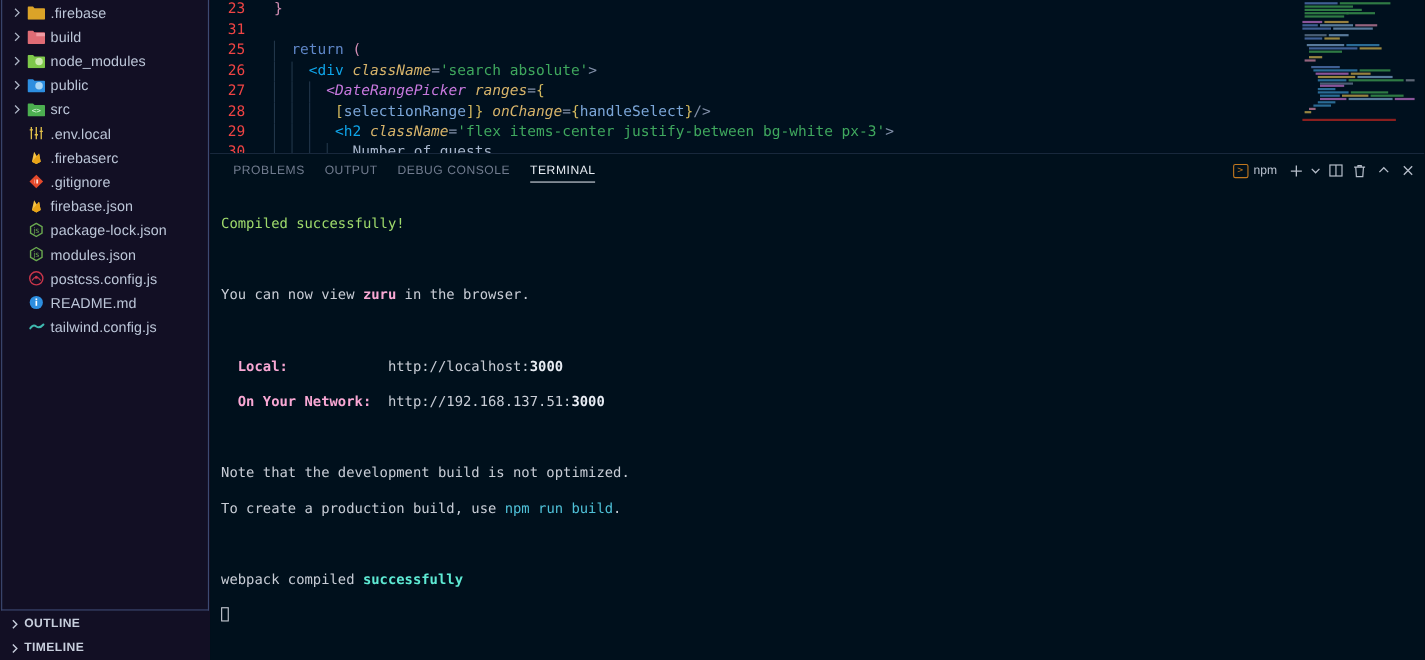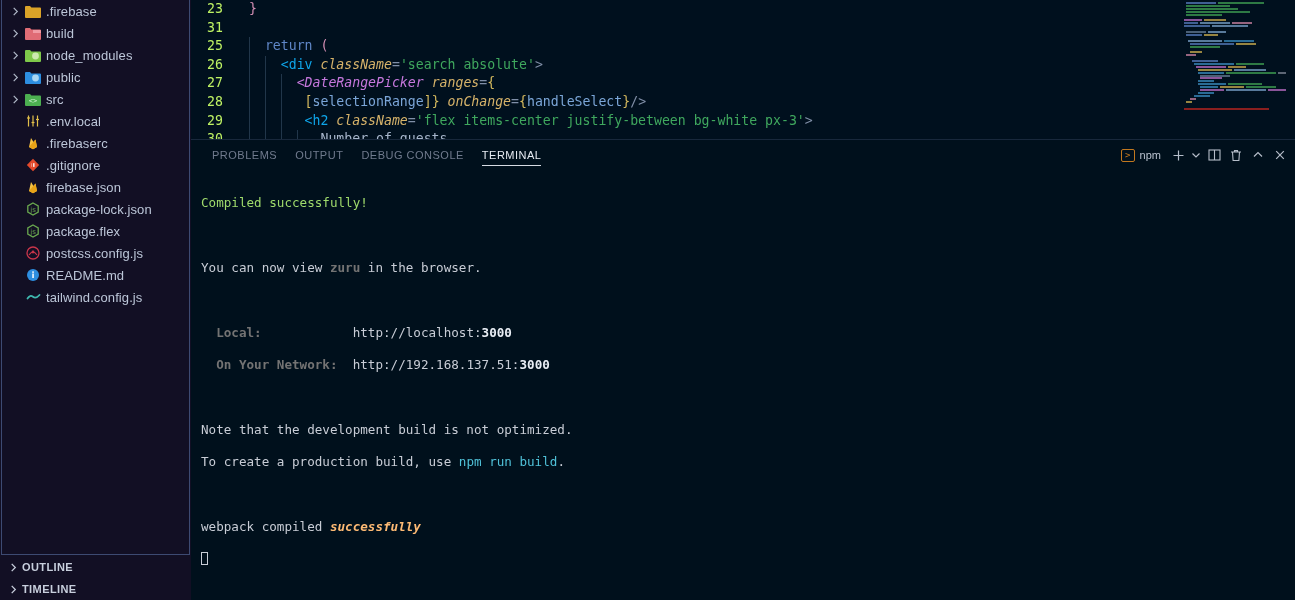--- a/index.html
+++ b/index.html
@@ -89,21 +89,21 @@
     font-family: "DejaVu Sans Mono", monospace;
     font-size: 13.2px;
     line-height: 18.6px;
     white-space: pre;
     position: relative;
   }
   .ln {
     width: 46px; flex: 0 0 46px;
     text-align: right;
     padding-right: 14px;
-    color: #bef264;
+    color: #ef4444;
     font-family: "DejaVu Sans Mono", monospace;
     font-size: 13.2px;
     user-select: none;
   }
   .ctext { flex: 1 1 auto; padding-left: 12px; }
 
   
   .t-plain { color: #a7b6cc; }
   .t-kw    { color: #5f87c8; }
   .t-tag   { color: #0ea5e9; }
@@ -183,22 +183,22 @@
     flex: 1 1 auto;
     padding: 8px 0 0 10px;
     font-family: "DejaVu Sans Mono", monospace;
     font-size: 12.6px;
     line-height: 16.2px;
     color: #c8cdd6;
     white-space: pre;
     overflow: hidden;
   }
   .tgreen { color: #9fdb6c; }
-  .tgreenb { color: #fdba74; font-weight: bold; font-style: italic; }
-  .tbold { color: #737373; font-weight: bold; }
+  .tgreenb { color: #5eead4; font-weight: bold; }
+  .tbold { color: #f9a8d4; font-weight: bold; }
   .tcyan { color: #4fc1d8; }
   .tnum { color: #e8edf4; font-weight: bold; }
   .cursor-blk {
     display: inline-block; width: 7px; height: 13px;
     border: 1px solid #c8cdd6; vertical-align: -2px;
   }
   .tline { height: 16.2px; }
 </style>
 </head>
 <body>
@@ -341,21 +341,21 @@
         <span class="lbl">package-lock.json</span>
       </div>
 
       <div class="row indent-file">
         <span class="ficon">
           <svg width="14" height="14" viewBox="0 0 14 14">
               <path d="M7 1 L12.2 4 L12.2 10 L7 13 L1.8 10 L1.8 4z" fill="none" stroke="#6aa84f" stroke-width="1.3"></path>
               <text x="7" y="10" font-size="7" fill="#6aa84f" text-anchor="middle" font-family="DejaVu Sans, sans-serif">js</text>
             </svg>
         </span>
-        <span class="lbl">package.flex</span>
+        <span class="lbl">modules.json</span>
       </div>
 
       <div class="row indent-file">
         <span class="ficon">
           <svg width="14" height="14" viewBox="0 0 14 14">
               <circle cx="7" cy="7" r="6" fill="none" stroke="#c8354a" stroke-width="1.3"></circle>
               <path d="M3 9 Q7 3 11 9" fill="none" stroke="#c8354a" stroke-width="1.2"></path>
               <circle cx="7" cy="6" r="1.4" fill="#c8354a"></circle>
             </svg>
         </span>

